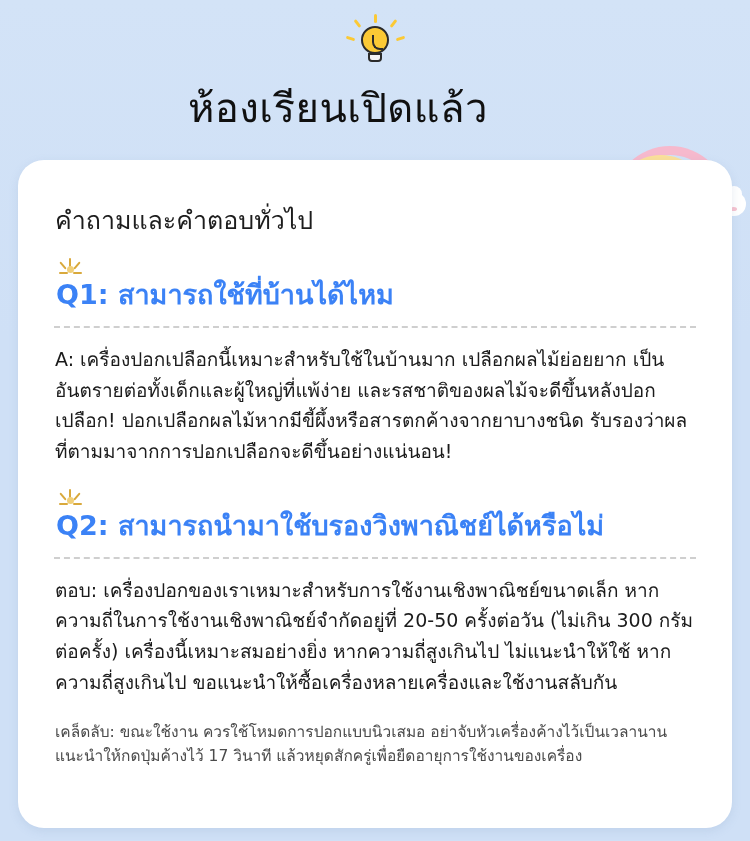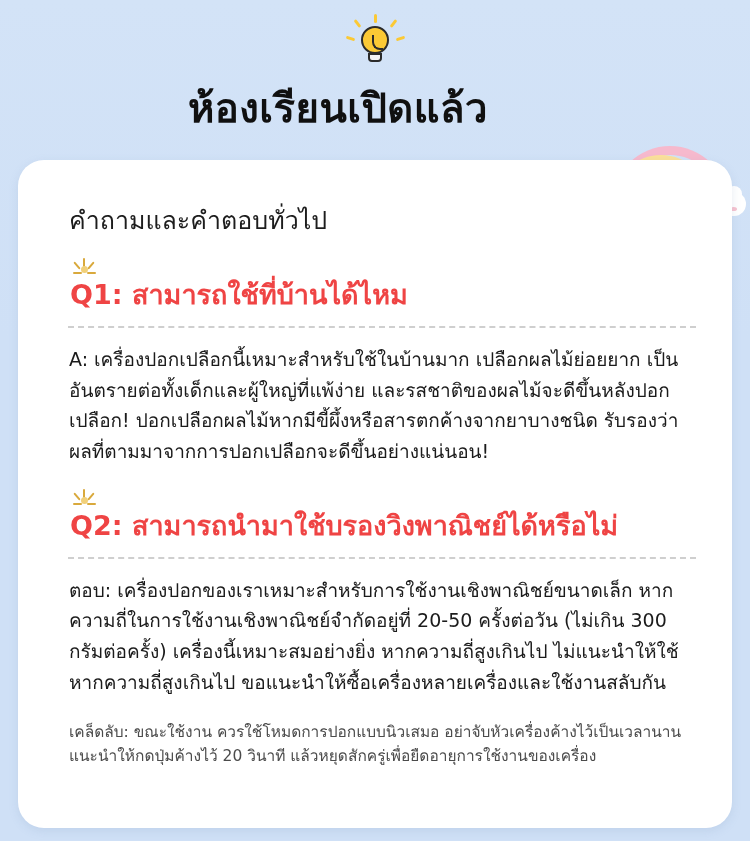--- a/index.html
+++ b/index.html
@@ -85,21 +85,21 @@
   .r5 { left: 51px; top: 20px; transform: rotate(72deg); }
 
   
   .title {
     position: absolute;
     top: 76px;
     left: 0;
     width: 676px;
     text-align: center;
     font-size: 40px;
-    font-weight: bold;
+    font-weight: normal;
     color: #101010;
     letter-spacing: 0.5px;
   }
 
   
   .rainbow {
     position: absolute;
     right: 6px;
     top: 138px;
     width: 150px;
@@ -153,21 +153,21 @@
   .card {
     position: absolute;
     left: 18px;
     top: 160px;
     width: 714px;
     height: 668px;
     background: #ffffff;
     border-radius: 26px;
     box-shadow: 0 3px 10px rgba(120, 150, 190, 0.18);
     box-sizing: border-box;
-    padding: 40px 34px 0 48px;
+    padding: 40px 34px 0 34px;
     overflow: hidden;
   }
 
   .section-heading {
     font-size: 25px;
     color: #1d1d1d;
     margin: 0 0 18px 3px;
     font-weight: normal;
   }
 
@@ -194,21 +194,21 @@
     position: absolute;
     width: 7px; height: 7px;
     left: 9px; top: 8px;
     background: #f1d07a;
     border-radius: 50%;
   }
 
   .question {
     font-size: 27px;
     font-weight: bold;
-    color: #ef4444;
+    color: #3b82f6;
     margin: 2px 0 14px 4px;
     line-height: 1.25;
   }
 
   .divider {
     border: none;
     border-top: 2px dashed #cfcfcf;
     margin: 0 2px 16px 2px;
   }
 
@@ -289,16 +289,16 @@
         <div class="sp sp-c"></div>
         <div class="sp sp-d"></div>
         <div class="sp sp-e"></div>
         <div class="sp-core"></div>
       </div>
       <div class="question">Q2: สามารถนำมาใช้บรองวิงพาณิชย์ได้หรือไม่</div>
       <hr class="divider">
       <div class="answer">ตอบ: เครื่องปอกของเราเหมาะสำหรับการใช้งานเชิงพาณิชย์ขนาดเล็ก หากความถี่ในการใช้งานเชิงพาณิชย์จำกัดอยู่ที่ 20-50 ครั้งต่อวัน (ไม่เกิน 300 กรัมต่อครั้ง) เครื่องนี้เหมาะสมอย่างยิ่ง หากความถี่สูงเกินไป ไม่แนะนำให้ใช้ หากความถี่สูงเกินไป ขอแนะนำให้ซื้อเครื่องหลายเครื่องและใช้งานสลับกัน</div>
     </div>
 
-    <div class="tip">เคล็ดลับ: ขณะใช้งาน ควรใช้โหมดการปอกแบบนิวเสมอ อย่าจับหัวเครื่องค้างไว้เป็นเวลานาน แนะนำให้กดปุ่มค้างไว้ 20 วินาที แล้วหยุดสักครู่เพื่อยืดอายุการใช้งานของเครื่อง</div>
+    <div class="tip">เคล็ดลับ: ขณะใช้งาน ควรใช้โหมดการปอกแบบนิวเสมอ อย่าจับหัวเครื่องค้างไว้เป็นเวลานาน แนะนำให้กดปุ่มค้างไว้ 17 วินาที แล้วหยุดสักครู่เพื่อยืดอายุการใช้งานของเครื่อง</div>
 
   </div>
 </div>
 
 </body></html>

